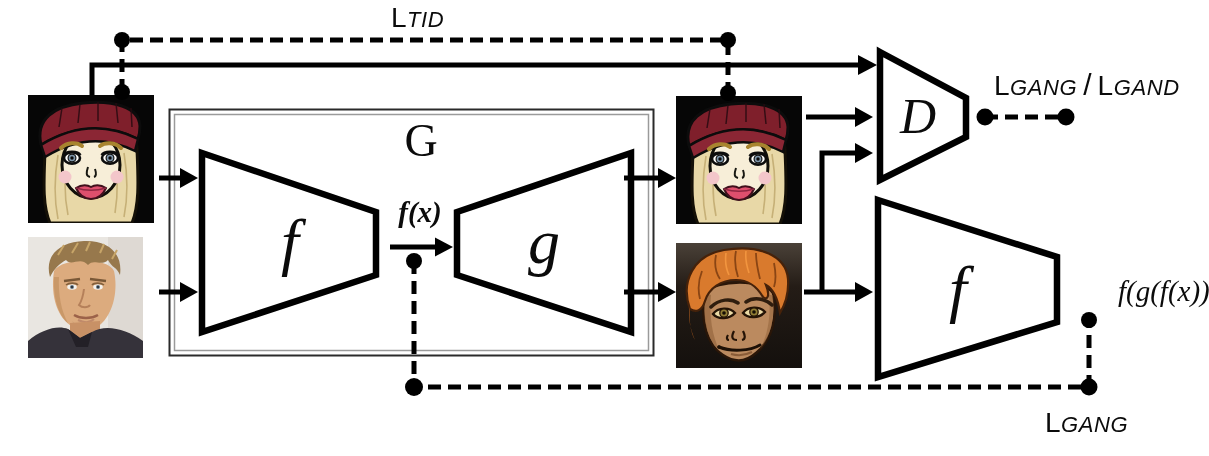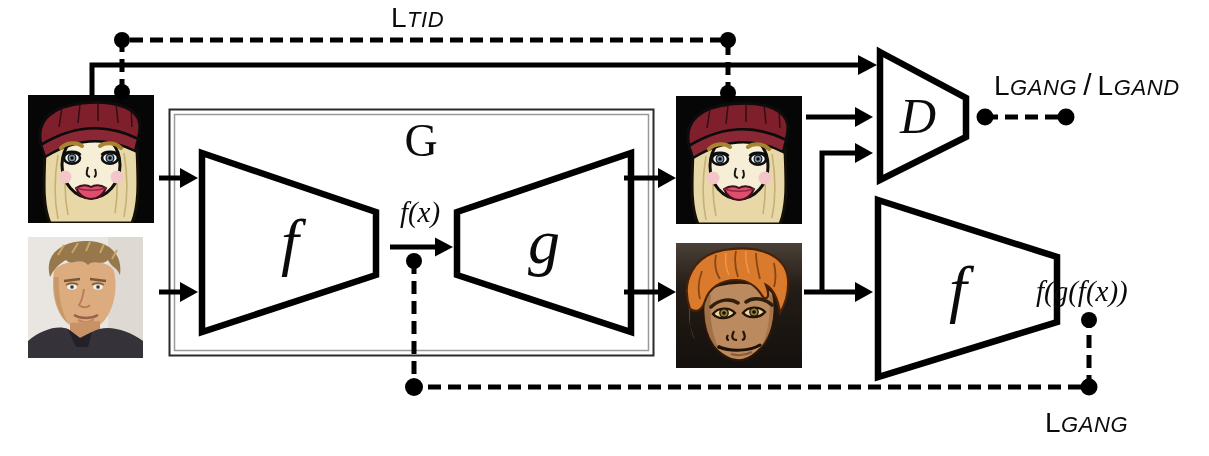--- a/index.html
+++ b/index.html
@@ -202,16 +202,16 @@
   <div class="lbl serif ctr g-label" style="left:391px;top:118px;width:60px;">G</div>
 
   <div class="lbl serif ital ctr block-label" style="left:250px;top:210px;width:80px;">f</div>
 
   <div class="lbl serif ital ctr block-label" style="left:504px;top:210px;width:80px;">g</div>
 
   <div class="lbl serif ital ctr d-label" style="left:885px;top:91px;width:66px;">D</div>
 
   <div class="lbl serif ital ctr block-label" style="left:918px;top:257px;width:80px;">f</div>
 
-  <div class="lbl serif ital ctr fx-label" style="left:375px;top:198px;width:90px;">f(x)</div>
-
-  <div class="lbl serif ital fgfx-label" style="left:1036px;top:277px;">f(g(f(x))</div>
+  <div class="lbl serif ital ctr fx-label" style="left:375px;top:198px;width:90px;font-weight:bold;">f(x)</div>
+
+  <div class="lbl serif ital fgfx-label" style="left:1118px;top:277px;">f(g(f(x))</div>
 </div>
 
 </body></html>

